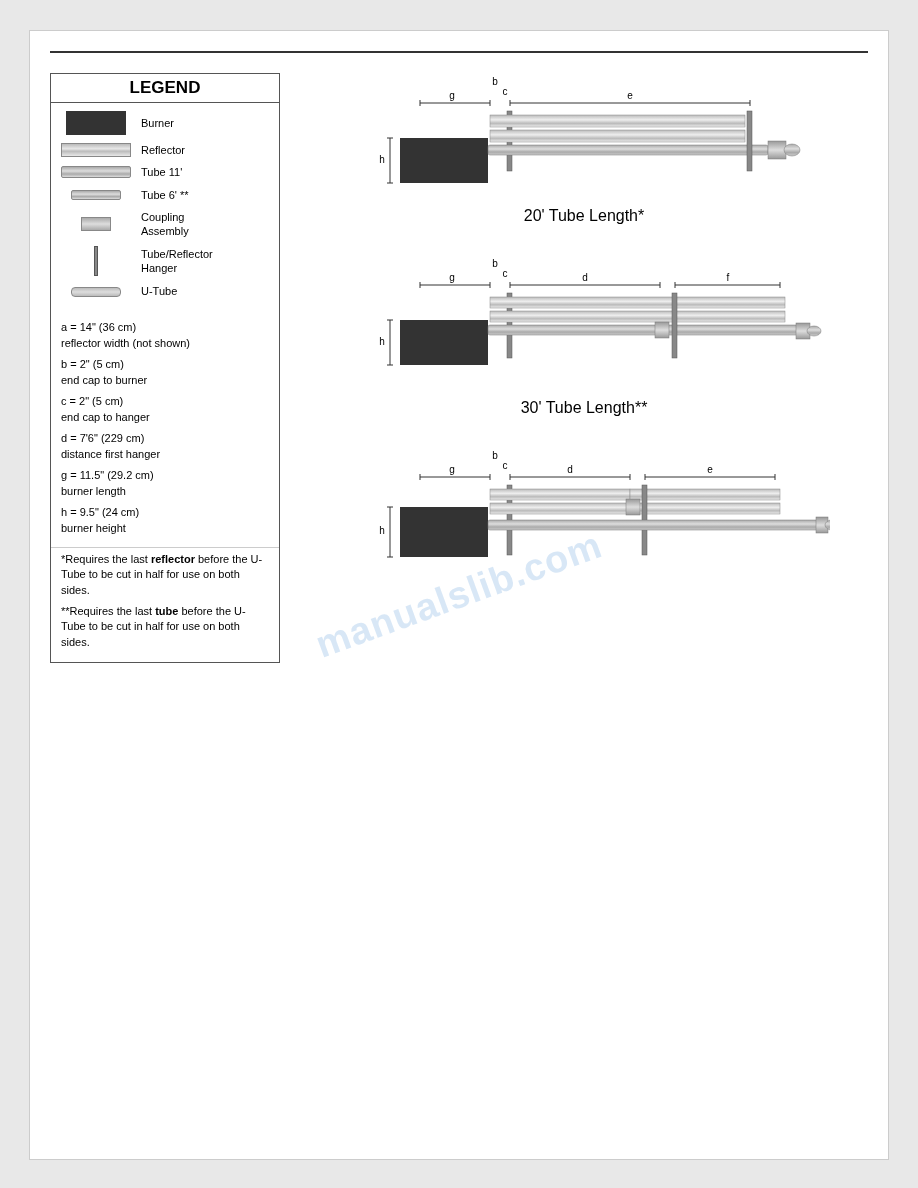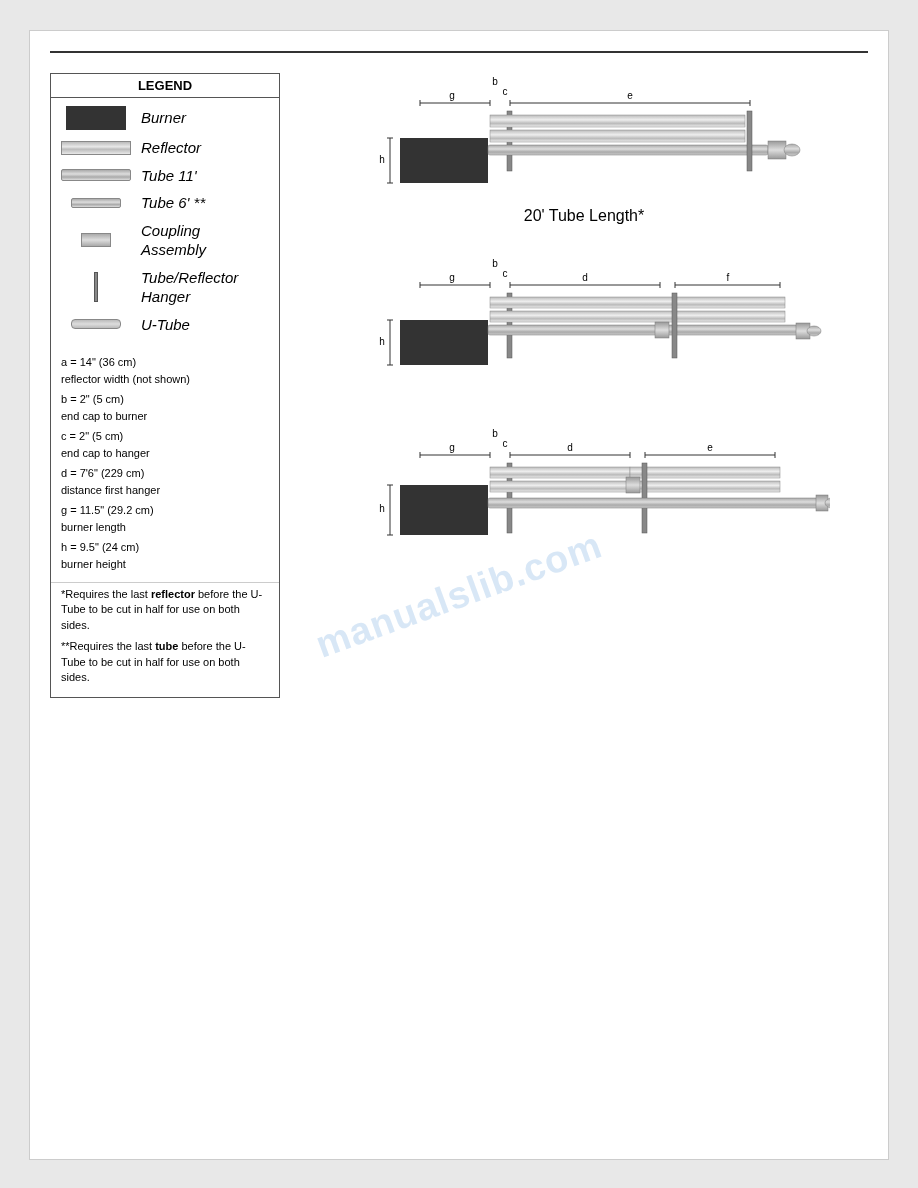--- a/index.html
+++ b/index.html
@@ -31,21 +31,21 @@
     
     .legend-box {
       border: 1.5px solid #555;
       width: 230px;
       flex-shrink: 0;
       padding: 0;
     }
     .legend-title {
       text-align: center;
       font-weight: bold;
-      font-size: 13px;
+      font-size: 17px;
       border-bottom: 1.5px solid #555;
       padding: 4px 0;
       background: #fff;
     }
     .legend-items {
       padding: 8px 10px;
     }
     .legend-row {
       display: flex;
       align-items: center;
@@ -98,23 +98,22 @@
       border: 1px solid #888;
     }
     .utube-icon {
       width: 50px;
       height: 10px;
       background: linear-gradient(to bottom, #bbb 0%, #ddd 50%, #bbb 100%);
       border: 1px solid #888;
       border-radius: 4px;
     }
     .legend-label {
-      font-size: 15px;
+      font-size: 11px;
       line-height: 1.3;
-      font-style: italic;
     }
     .legend-notes {
       padding: 4px 10px 6px 10px;
       font-size: 11px;
       line-height: 1.5;
     }
     .legend-notes p {
       margin-bottom: 4px;
     }
     .legend-footnotes {
@@ -355,20 +354,21 @@
               <stop offset="70%" stop-color="#aaa"></stop>
               <stop offset="100%" stop-color="#ccc"></stop>
             </linearGradient>
             <linearGradient id="coupGrad2" x1="0" y1="0" x2="0" y2="1">
               <stop offset="0%" stop-color="#999"></stop>
               <stop offset="50%" stop-color="#ddd"></stop>
               <stop offset="100%" stop-color="#999"></stop>
             </linearGradient>
           </defs>
         </svg>
+        <div class="diagram-label">30' Tube Length**</div>
       </div>
 
       <div class="diagram-section">
         <svg width="530" height="145" viewBox="0 0 530 145">
 
           <text x="195" y="12" font-size="10" text-anchor="middle" font-family="Arial">b</text>
           <text x="205" y="22" font-size="10" text-anchor="middle" font-family="Arial">c</text>
 
           <line x1="120" y1="30" x2="190" y2="30" stroke="#333" stroke-width="1"></line>
           <line x1="120" y1="27" x2="120" y2="33" stroke="#333" stroke-width="1"></line>

